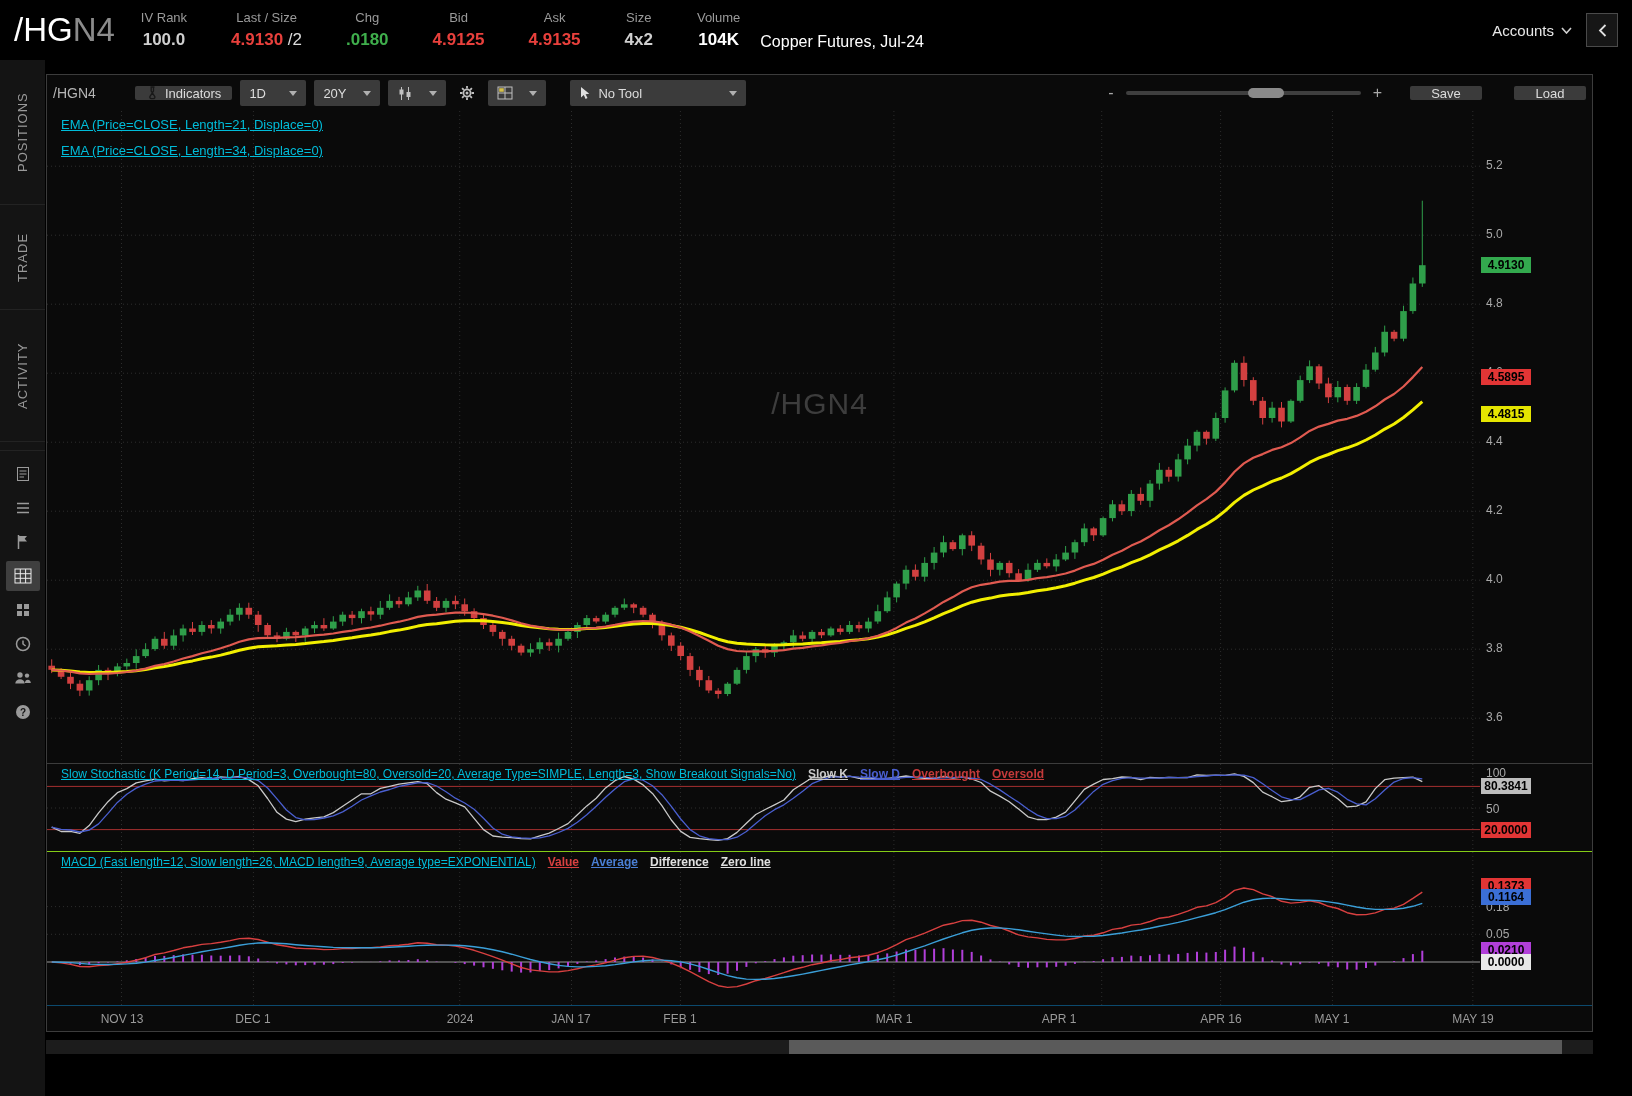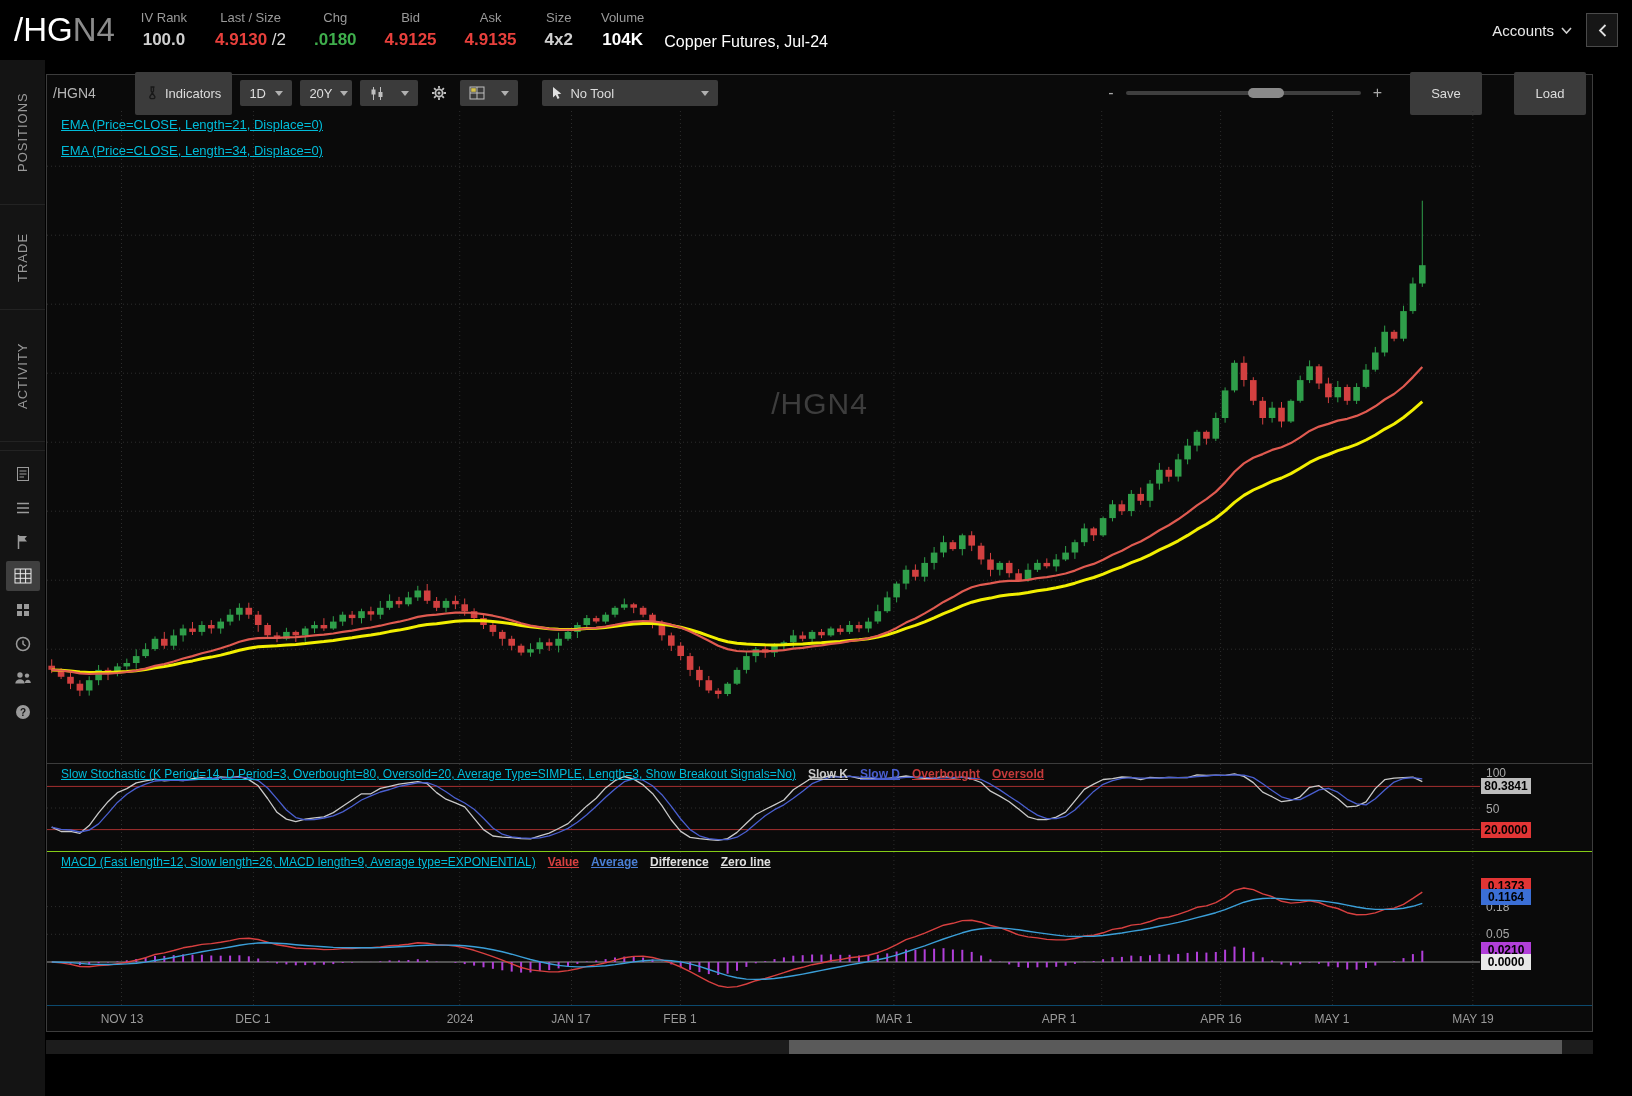--- a/index.html
+++ b/index.html
@@ -3,21 +3,21 @@
 <meta charset="utf-8">
 <style>
   * { margin:0; padding:0; box-sizing:border-box; }
   html,body { width:1632px; height:1096px; background:#000; overflow:hidden;
     font-family:"Liberation Sans", sans-serif; -webkit-font-smoothing:antialiased; }
 
   
   .header { height:60px; display:flex; align-items:center; padding:0 14px; background:#000; position:relative; }
   .symbol { font-size:33px; color:#fff; letter-spacing:0; white-space:nowrap; }
   .symbol .sfx { color:#8b8b8b; }
-  .hfields { display:flex; margin-left:26px; gap:28px; align-items:flex-end; }
+  .hfields { display:flex; margin-left:26px; gap:44px; align-items:flex-end; }
   .field { display:flex; flex-direction:column; align-items:center; }
   .field .lbl { color:#9a9a9a; font-size:13px; margin-bottom:5px; white-space:nowrap; }
   .field .val { font-size:17px; font-weight:bold; white-space:nowrap; }
   .field .val .vsfx { color:#dcdcdc; font-weight:normal; }
   .hdesc { color:#fff; font-size:16px; margin-left:20px; align-self:flex-end; padding-bottom:9px; white-space:nowrap; }
   .hright { margin-left:auto; display:flex; align-items:center; gap:14px; }
   .accounts { color:#e8e8e8; font-size:15px; display:flex; align-items:center; gap:7px; cursor:pointer; }
   .collapse-btn { width:32px; height:34px; border:1px solid #4a4a4a; background:#161616; display:flex; align-items:center; justify-content:center; cursor:pointer; }
 
   
@@ -32,23 +32,23 @@
   .side-icon.active { background:#3f3f3f; }
 
   
   .main { position:absolute; left:45px; top:60px; right:0; bottom:0; }
   .panel { position:absolute; left:1px; top:14px; width:1547px; height:958px; border:1px solid #3c3c3c; background:#0a0a0a; }
 
   
   .toolbar { height:36px; display:flex; align-items:center; padding:0 6px; gap:8px; }
   .sym-input { width:74px; background:transparent; border:none; outline:none; color:#b5b5b5; font-size:14px; font-family:"Liberation Sans",sans-serif; }
   .btn { display:flex; align-items:center; gap:6px; background:#3b3b3b; color:#ddd; border:none; border-radius:2px;
-    height:43px; padding:0 11px; font-size:13px; font-family:"Liberation Sans",sans-serif; cursor:pointer; white-space:nowrap; }
+    height:14px; padding:0 11px; font-size:13px; font-family:"Liberation Sans",sans-serif; cursor:pointer; white-space:nowrap; }
   .drop { display:flex; align-items:center; gap:7px; background:#3b3b3b; color:#ddd; border-radius:2px; height:26px; padding:0 9px; font-size:13px; cursor:pointer; white-space:nowrap; }
-  .drop.w70 { width:52px; } .drop.w58 { width:58px; } .drop.wide { width:176px; }
+  .drop.w70 { width:66px; } .drop.w58 { width:58px; } .drop.wide { width:176px; }
   .chev { width:0; height:0; border-left:4px solid transparent; border-right:4px solid transparent; border-top:5px solid #b0b0b0; margin-left:auto; }
   .iconbtn { width:26px; height:26px; display:flex; align-items:center; justify-content:center; cursor:pointer; }
   .spacer { flex:1; }
   .zoom-sign { color:#a8a8a8; font-size:16px; cursor:pointer; padding:0 4px; }
   .slider { position:relative; width:235px; height:4px; background:#3f3f3f; border-radius:2px; cursor:pointer; }
   .slider .thumb { position:absolute; left:52%; top:-3px; width:36px; height:10px; background:#8a8a8a; border-radius:5px; }
   .wide-btn { width:72px; justify-content:center; }
   .gap-l { margin-left:16px; } .gap-xl { margin-left:24px; }
 
   
@@ -577,20 +577,34 @@
           <rect x="1343.8" y="220.8" width="6.6" height="6.9" fill="#d24040"></rect>
           <line x1="1356.5" y1="194.7" x2="1356.5" y2="230.3" stroke="#2f9e4a" stroke-width="1"></line>
           <rect x="1353.2" y="200.1" width="6.6" height="27.6" fill="#2f9e4a"></rect>
           <line x1="1365.9" y1="166.5" x2="1365.9" y2="202.8" stroke="#2f9e4a" stroke-width="1"></line>
           <rect x="1362.6" y="172.5" width="6.6" height="27.6" fill="#2f9e4a"></rect>
           <line x1="1375.3" y1="89.7" x2="1375.3" y2="175.9" stroke="#2f9e4a" stroke-width="1"></line>
           <rect x="1372.0" y="154.2" width="6.6" height="18.3" fill="#2f9e4a"></rect>
           <polyline points="4.7,558.9 14.1,559.3 23.5,560.0 32.9,561.1 42.2,561.6 51.6,561.4 61.0,561.5 70.4,561.1 79.8,560.6 89.2,559.7 98.6,558.5 108.0,556.7 117.3,555.5 126.7,553.7 136.1,551.6 145.5,549.9 154.9,547.8 164.3,546.1 173.7,544.1 183.1,541.8 192.4,539.2 201.8,537.2 211.2,535.8 220.6,535.2 230.0,534.8 239.4,534.0 248.8,533.4 258.2,532.5 267.5,531.4 276.9,530.6 286.3,529.5 295.7,528.0 305.1,526.8 314.5,525.3 323.9,524.1 333.3,522.5 342.6,520.6 352.0,519.1 361.4,517.2 370.8,515.1 380.2,513.6 389.6,512.7 399.0,511.4 408.4,510.3 417.7,509.7 427.1,509.6 436.5,509.8 445.9,510.5 455.3,511.5 464.7,512.8 474.1,514.4 483.5,515.8 492.8,516.7 502.2,517.7 511.6,518.3 521.0,518.4 530.4,518.2 539.8,517.6 549.2,517.2 558.6,516.4 568.0,515.3 577.3,514.0 586.7,513.0 596.1,512.5 605.5,512.6 614.9,513.2 624.3,514.5 633.7,516.2 643.1,518.7 652.4,521.5 661.8,524.9 671.2,528.2 680.6,530.7 690.0,532.3 699.4,533.1 708.8,533.4 718.2,533.8 727.5,533.9 736.9,533.7 746.3,533.2 755.7,532.9 765.1,532.2 774.5,531.7 783.9,530.9 793.3,530.4 802.6,529.4 812.0,528.7 821.4,527.7 830.8,526.1 840.2,523.9 849.6,520.9 859.0,517.4 868.4,514.4 877.7,510.9 887.1,506.9 896.5,502.6 905.9,498.9 915.3,494.6 924.7,491.2 934.1,488.8 943.5,487.1 952.8,485.0 962.2,483.7 971.6,482.9 981.0,481.5 990.4,479.8 999.8,478.4 1009.2,476.7 1018.6,474.7 1027.9,472.2 1037.3,469.1 1046.7,466.5 1056.1,463.1 1065.5,459.2 1074.9,455.8 1084.3,451.6 1093.7,448.1 1103.0,443.8 1112.4,438.9 1121.8,434.7 1131.2,429.8 1140.6,424.4 1150.0,418.4 1159.4,413.3 1168.8,407.2 1178.1,399.9 1187.5,391.4 1196.9,384.4 1206.3,379.0 1215.7,374.9 1225.1,370.4 1234.5,367.0 1243.9,362.6 1253.2,357.3 1262.6,351.4 1272.0,346.9 1281.4,343.5 1290.8,339.6 1300.2,336.8 1309.6,333.3 1319.0,329.0 1328.3,324.0 1337.7,318.1 1347.1,313.0 1356.5,306.5 1365.9,298.8 1375.3,290.6" fill="none" stroke="#f2ef00" stroke-width="3" stroke-linejoin="round"></polyline>
           <polyline points="4.7,558.9 14.1,559.5 23.5,560.7 32.9,562.4 42.2,563.0 51.6,562.6 61.0,562.6 70.4,562.0 79.8,561.0 89.2,559.6 98.6,557.6 108.0,554.9 117.3,553.1 126.7,550.5 136.1,547.5 145.5,545.1 154.9,542.2 164.3,540.0 173.7,537.3 183.1,534.3 192.4,530.8 201.8,528.4 211.2,527.1 220.6,526.8 230.0,526.9 239.4,526.4 248.8,526.2 258.2,525.4 267.5,524.4 276.9,523.7 286.3,522.5 295.7,520.8 305.1,519.6 314.5,517.8 323.9,516.5 333.3,514.7 342.6,512.5 352.0,510.7 361.4,508.5 370.8,505.9 380.2,504.4 389.6,503.7 399.0,502.5 408.4,501.6 417.7,501.5 427.1,502.0 436.5,503.1 445.9,504.7 455.3,506.8 464.7,509.4 474.1,512.3 483.5,514.6 492.8,516.2 502.2,517.8 511.6,518.7 521.0,518.9 530.4,518.5 539.8,517.5 549.2,516.8 558.6,515.6 568.0,513.9 577.3,512.0 586.7,510.7 596.1,510.0 605.5,510.4 614.9,511.7 624.3,513.7 633.7,516.6 643.1,520.4 652.4,524.9 661.8,529.8 671.2,534.7 680.6,538.1 690.0,540.0 699.4,540.5 708.8,540.3 718.2,540.4 727.5,539.9 736.9,539.1 746.3,537.7 755.7,536.8 765.1,535.4 774.5,534.4 783.9,532.9 793.3,531.8 802.6,530.2 812.0,529.0 821.4,527.3 830.8,524.9 840.2,521.4 849.6,516.9 859.0,511.6 868.4,507.5 877.7,502.4 887.1,496.9 896.5,490.9 905.9,486.1 915.3,480.5 924.7,476.3 934.1,473.8 943.5,472.4 952.8,470.6 962.2,469.8 971.6,469.8 981.0,468.8 990.4,467.2 999.8,466.2 1009.2,464.5 1018.6,462.5 1027.9,459.6 1037.3,455.8 1046.7,452.9 1056.1,448.8 1065.5,443.7 1074.9,439.7 1084.3,434.6 1093.7,430.5 1103.0,425.2 1112.4,419.2 1121.8,414.3 1131.2,408.3 1140.6,401.6 1150.0,394.3 1159.4,388.2 1168.8,380.9 1178.1,371.6 1187.5,360.7 1196.9,352.4 1206.3,346.7 1215.7,343.1 1225.1,338.9 1234.5,336.3 1243.9,332.1 1253.2,326.4 1262.6,319.9 1272.0,315.6 1281.4,312.9 1290.8,309.6 1300.2,307.8 1309.6,304.9 1319.0,300.7 1328.3,295.3 1337.7,288.5 1347.1,283.0 1356.5,275.5 1365.9,266.1 1375.3,255.9" fill="none" stroke="#e05a50" stroke-width="2.2" stroke-linejoin="round"></polyline>
         </svg>
+      <div class="gutter">
+          <div class="axis-lbl" style="top:47px">5.2</div>
+          <div class="axis-lbl" style="top:116px">5.0</div>
+          <div class="axis-lbl" style="top:185px">4.8</div>
+          <div class="axis-lbl" style="top:254px">4.6</div>
+          <div class="axis-lbl" style="top:323px">4.4</div>
+          <div class="axis-lbl" style="top:392px">4.2</div>
+          <div class="axis-lbl" style="top:461px">4.0</div>
+          <div class="axis-lbl" style="top:530px">3.8</div>
+          <div class="axis-lbl" style="top:599px">3.6</div>
+          <div class="badge" style="top:146px;background:#33a94e;color:#000000">4.9130</div>
+          <div class="badge" style="top:258px;background:#e23535;color:#000000">4.5895</div>
+          <div class="badge" style="top:295px;background:#e5e500;color:#000000">4.4815</div>
+        </div>
     </div>
 
     <div class="stoch-wrap">
       <div class="study-head">
         <span class="study-title">Slow Stochastic (K Period=14, D Period=3, Overbought=80, Oversold=20, Average Type=SIMPLE, Length=3, Show Breakout Signals=No)</span><span id="stoch-legend"><span class="legend-item" style="color: rgb(201, 201, 201);">Slow K</span><span class="legend-item" style="color: rgb(74, 95, 208);">Slow D</span><span class="legend-item" style="color: rgb(196, 58, 58);">Overbought</span><span class="legend-item" style="color: rgb(196, 58, 58);">Oversold</span></span>
       </div>
       <svg id="stoch-svg" class="plot" width="1433" height="88">
           <line x1="74.5" y1="0" x2="74.5" y2="88" class="grid"></line>
           <line x1="206.4" y1="0" x2="206.4" y2="88" class="grid"></line>
           <line x1="412.7" y1="0" x2="412.7" y2="88" class="grid"></line>

